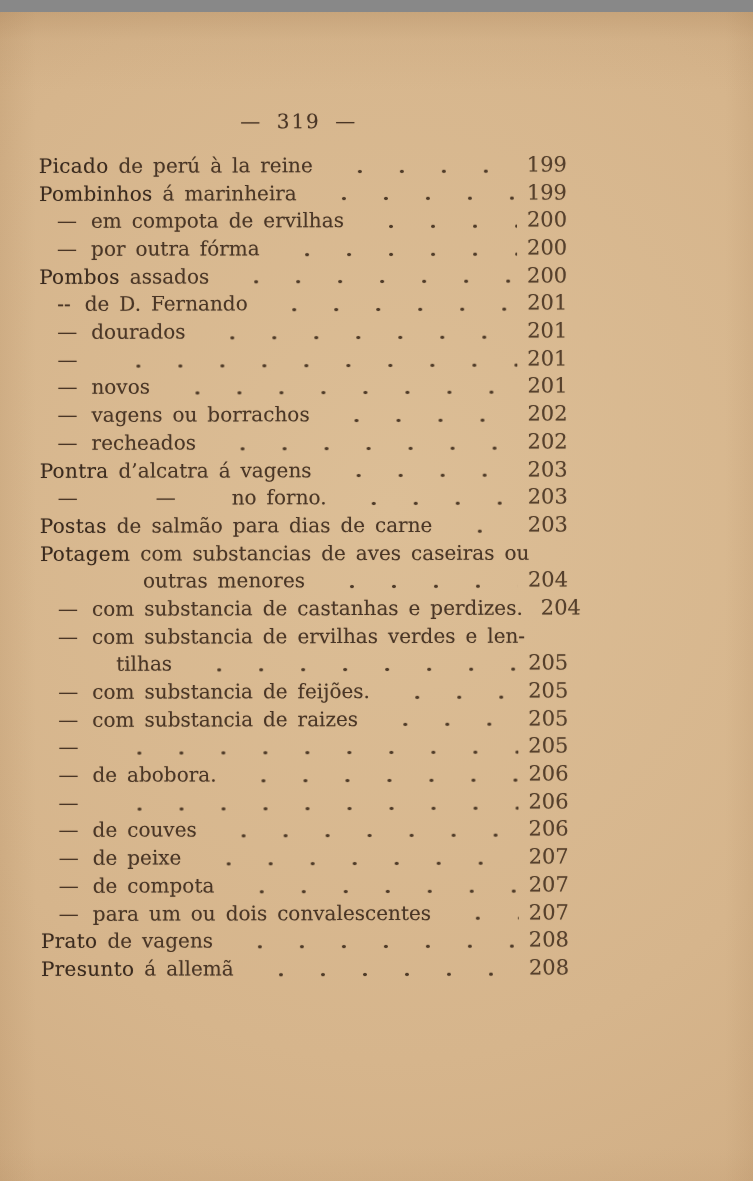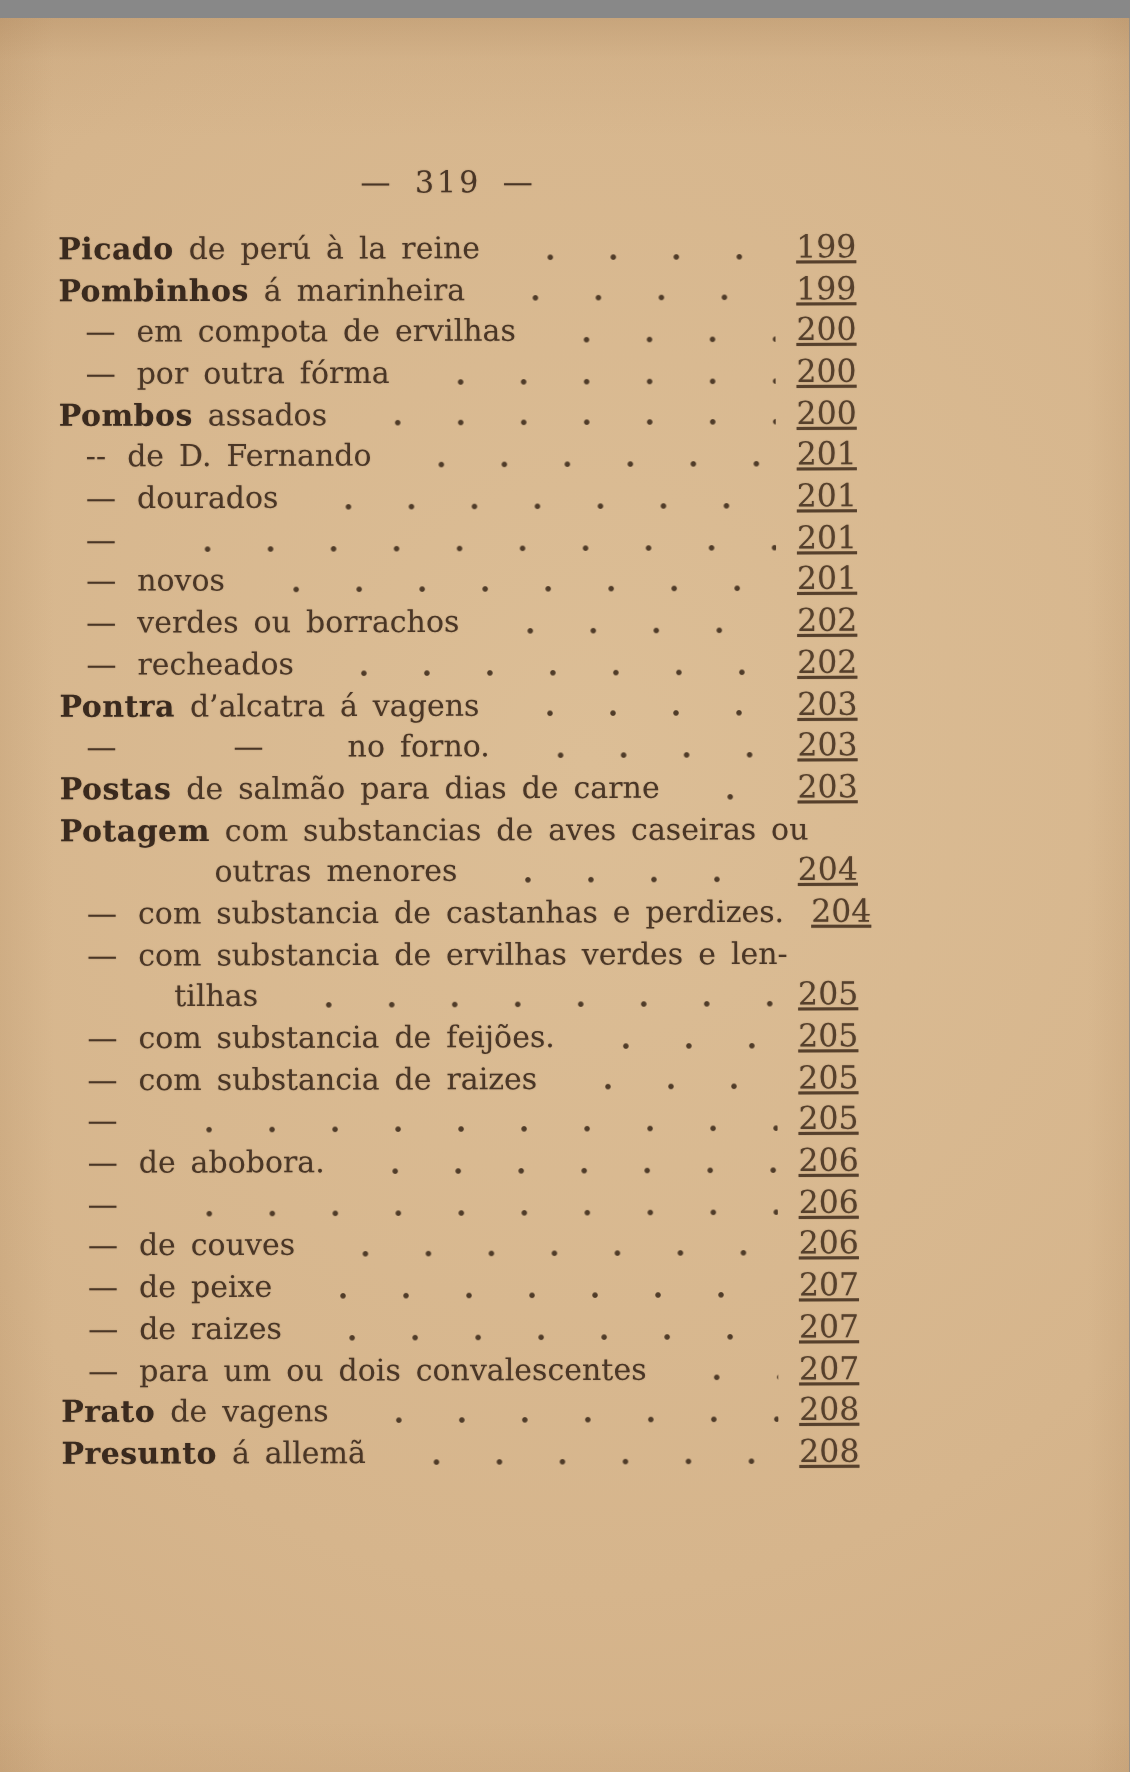--- a/index.html
+++ b/index.html
@@ -40,45 +40,44 @@
     display:flex;
     align-items:flex-end;
     height:27.7px;
     line-height:27.7px;
     font-size:20px;
     word-spacing:0.18em;
     white-space:nowrap;
     text-shadow:0 0 1px rgba(60,42,28,0.30);
   }
   .row .lead{
-    font-weight:bold;
+    font-weight:normal;
     color:#3a2a1e;
     margin-right:10px;
     letter-spacing:0.3px;
   }
   .row .dash{ margin-left:18px; margin-right:14px; color:#4a3626; }
   .row .dash2{ margin-left:64px; margin-right:56px; }
   .row.cont1 .text{ margin-left:103px; }
   .row.cont2 .text{ margin-left:76px;text-align:right; }
   .row .leader{
     flex:1 1 auto;
     align-self:stretch;
     margin-left:12px;
     margin-right:6px;
     background-image:radial-gradient(circle, #503c29 1.5px, rgba(0,0,0,0) 2.1px);
     background-size:42px 5px;
     background-repeat:repeat-x;
     background-position:left 14px bottom 6px;
   }
   .row .pagenum{
     width:48px;
-    text-align:right;
+    text-align:center;
     font-size:21px;
     color:#56402c;
-    text-decoration:underline;
   }
 </style>
 </head>
 <body>
 
 <div class="page">
   <div class="sheet">
     <div class="header">— 319 —</div>
     <div class="toc" id="toc-rows">
         <div class="row head">
@@ -146,21 +145,21 @@
     <span class="dash">—</span>
 
     <span class="text">novos</span>
     <span class="leader"></span>
     <span class="pagenum">201</span>
   </div>
         <div class="row sub">
 
     <span class="dash">—</span>
 
-    <span class="text">verdes ou borrachos</span>
+    <span class="text">vagens ou borrachos</span>
     <span class="leader"></span>
     <span class="pagenum">202</span>
   </div>
         <div class="row sub">
 
     <span class="dash">—</span>
 
     <span class="text">recheados</span>
     <span class="leader"></span>
     <span class="pagenum">202</span>
@@ -271,21 +270,21 @@
     <span class="dash">—</span>
 
     <span class="text">de peixe</span>
     <span class="leader"></span>
     <span class="pagenum">207</span>
   </div>
         <div class="row sub">
 
     <span class="dash">—</span>
 
-    <span class="text">de raizes</span>
+    <span class="text">de compota</span>
     <span class="leader"></span>
     <span class="pagenum">207</span>
   </div>
         <div class="row sub">
 
     <span class="dash">—</span>
 
     <span class="text">para um ou dois convalescentes</span>
     <span class="leader"></span>
     <span class="pagenum">207</span>

